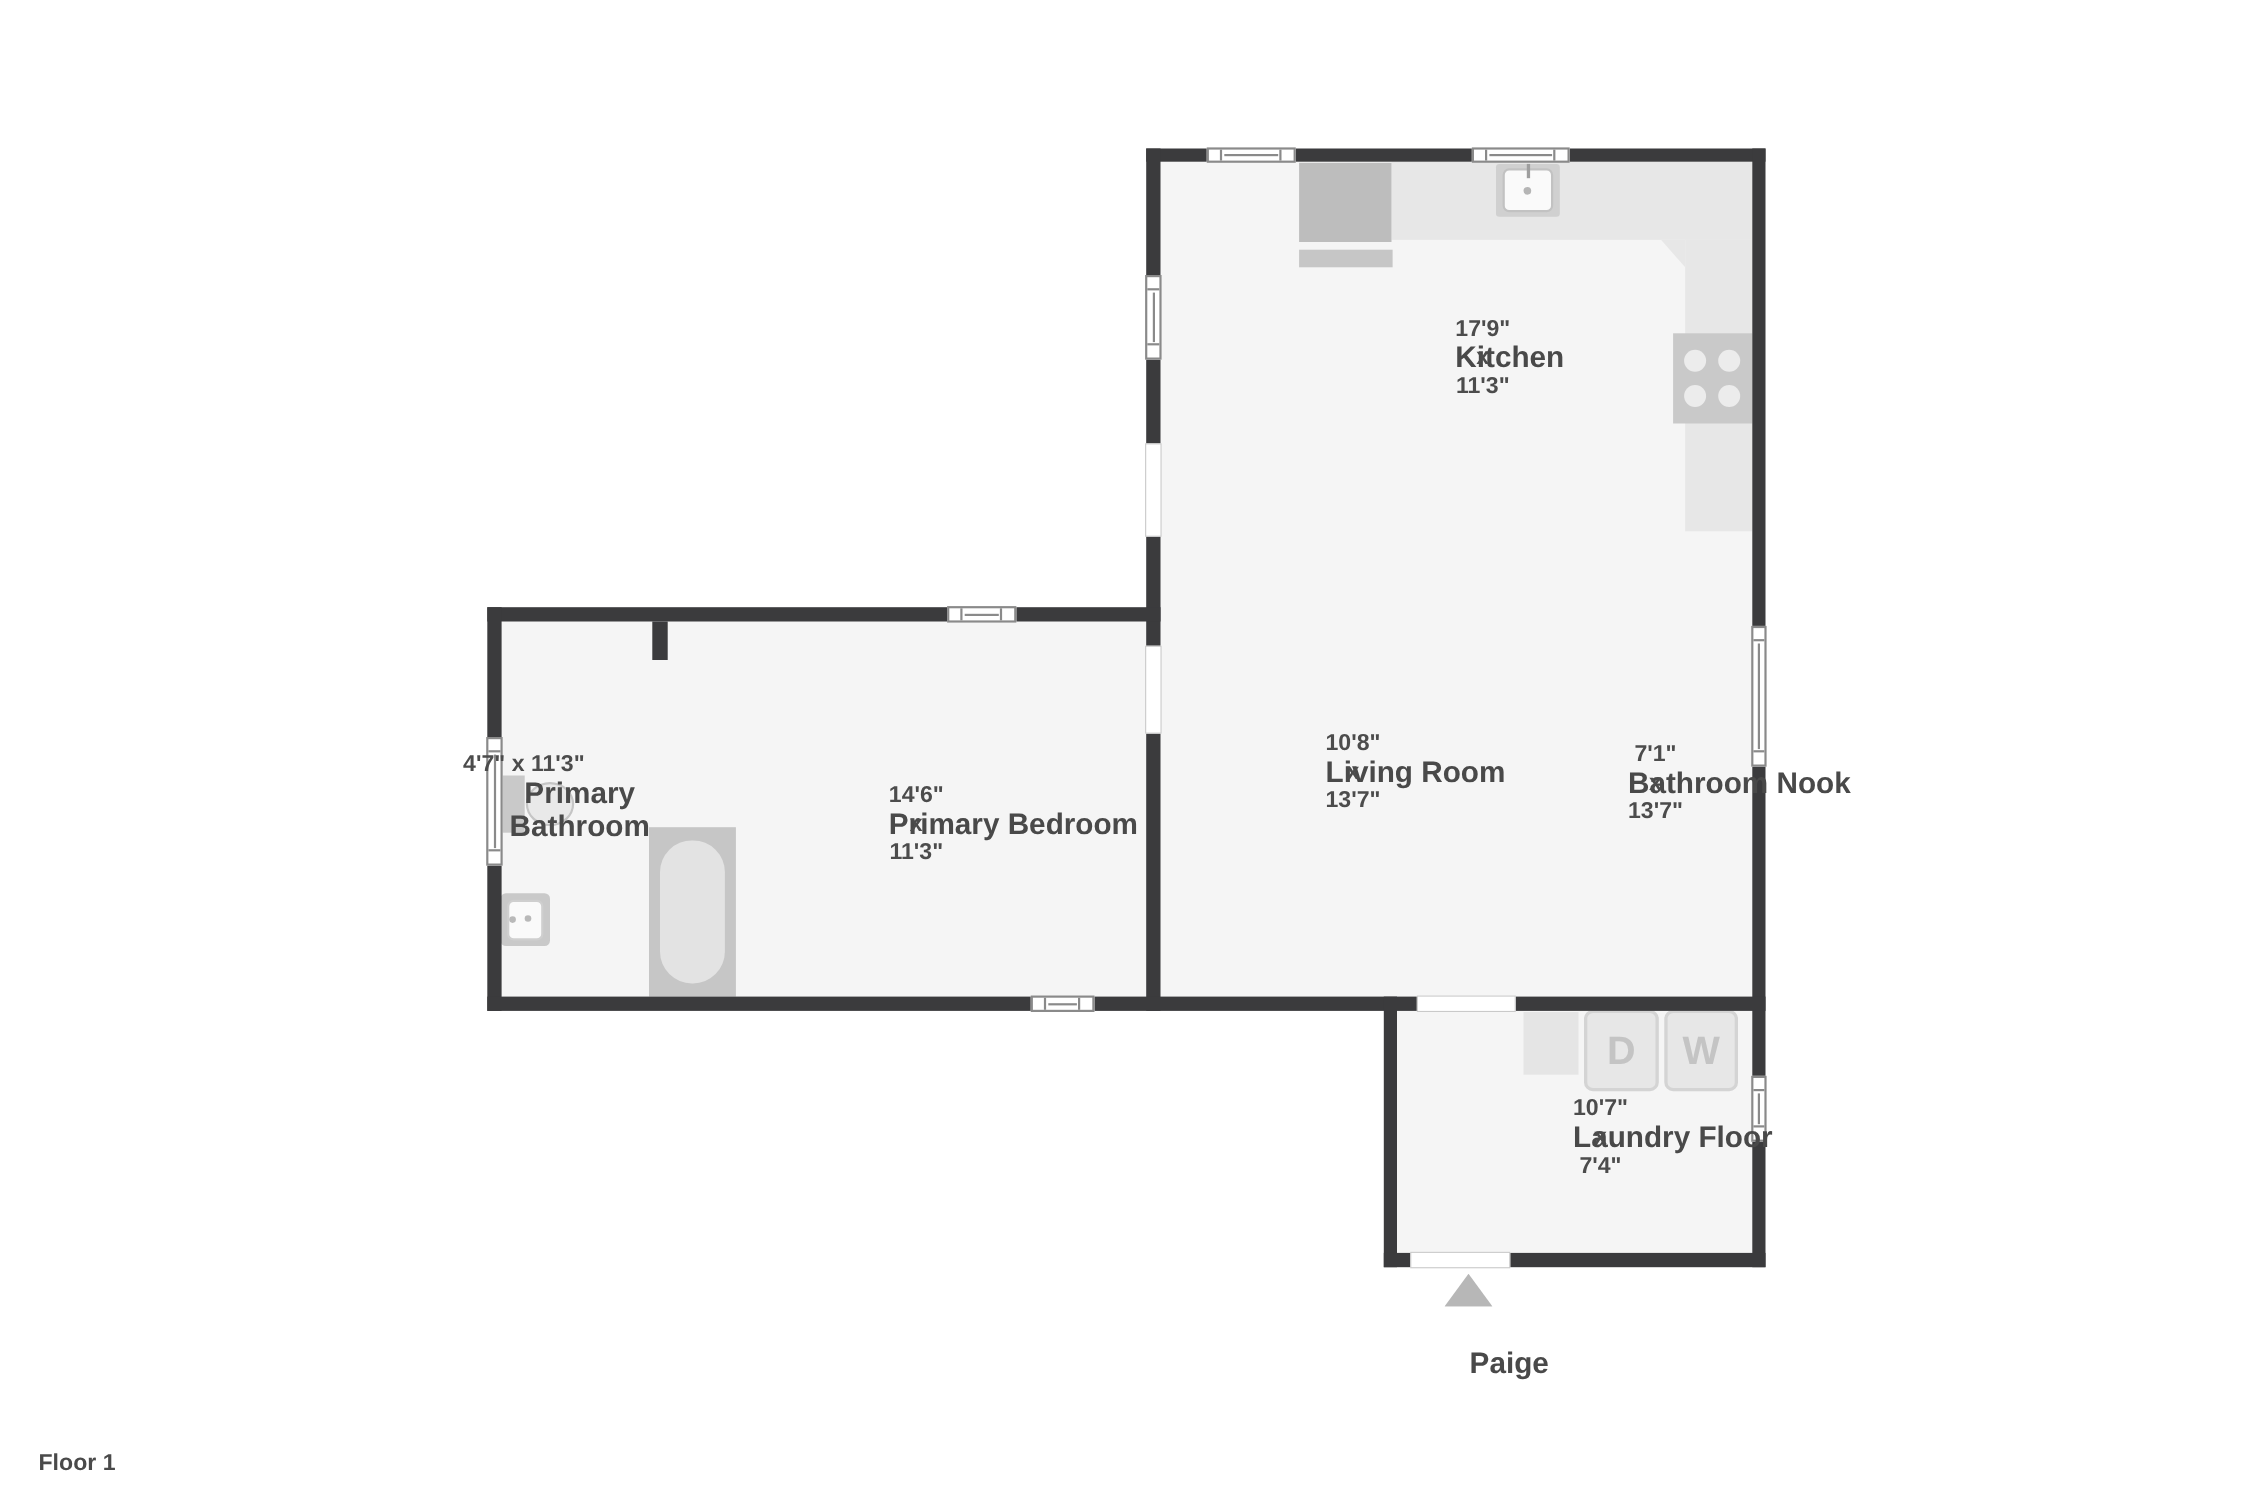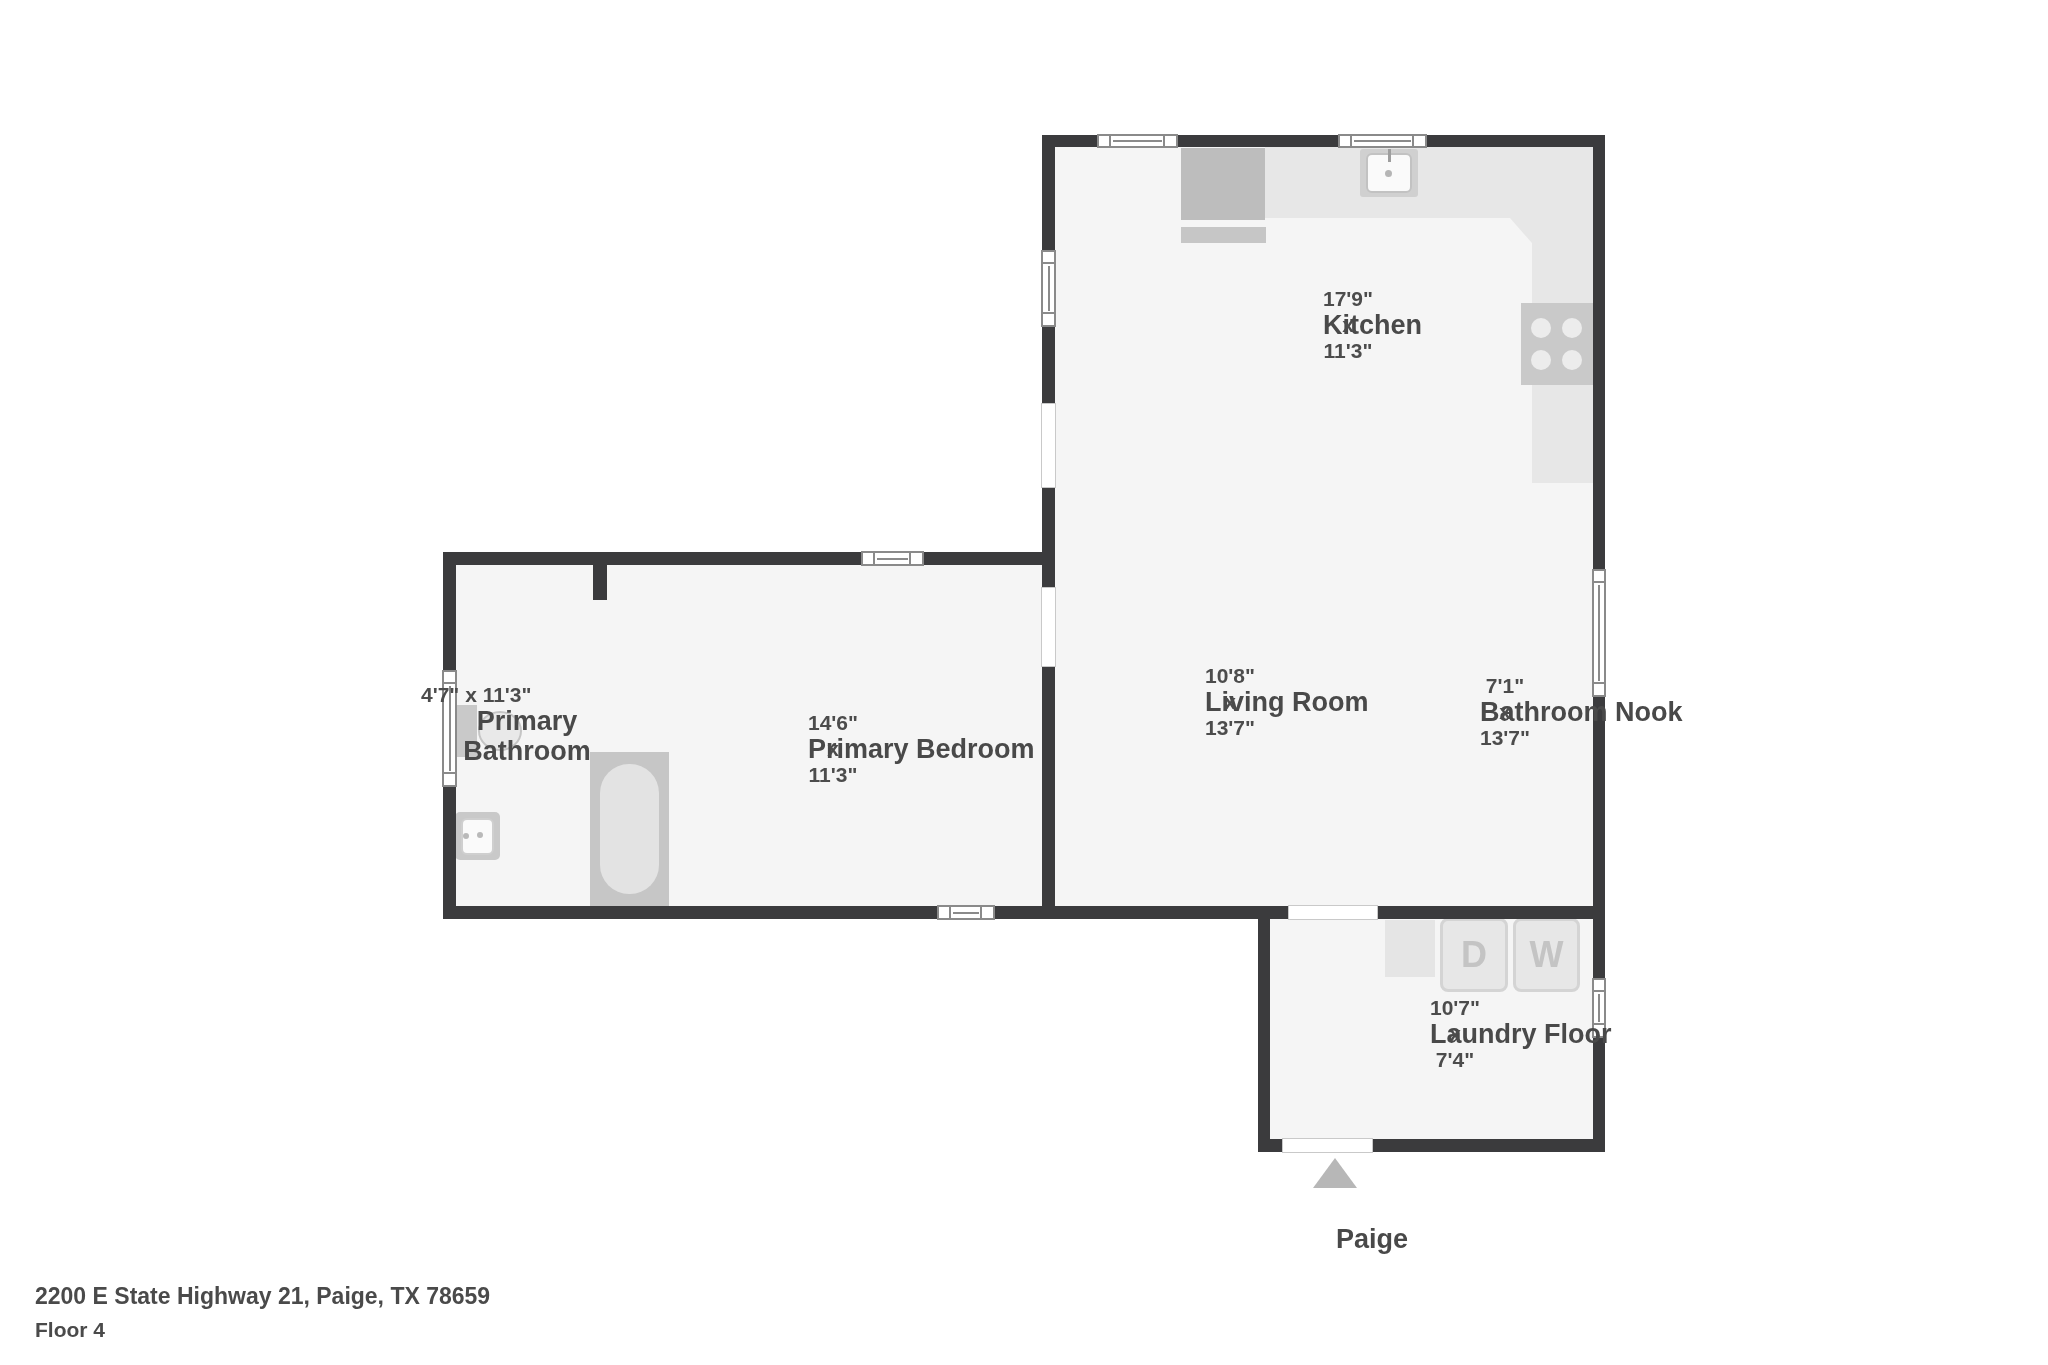--- a/index.html
+++ b/index.html
@@ -135,16 +135,15 @@
   <div class="room-label nowrap" style="left:1430px;top:995px;">
     <span class="rname">Laundry Floor</span>
     <span class="rdims">10'7" x 7'4"</span>
   </div>
 
   <div style="left:1313px;top:1158px;width:44px;height:30px;background:#b7b7b7;clip-path:polygon(50% 0,100% 100%,0 100%);z-index:5;"></div>
   <div class="room-label nowrap" style="left:1336px;top:1200px;">
     <span class="rname">Paige</span>
   </div>
 
-  <div class="footer-text" style="left:35px;top:1283px;font-size:23px;">2200 E State Highway 21, Paige, TX 78659</div>
-  <div class="footer-text" style="left:35px;top:1318px;font-size:21px;">Floor 4</div>
+  <div class="footer-text" style="left:35px;top:1318px;font-size:21px;">Floor 1</div>
 
 </div>
 
 </body></html>

